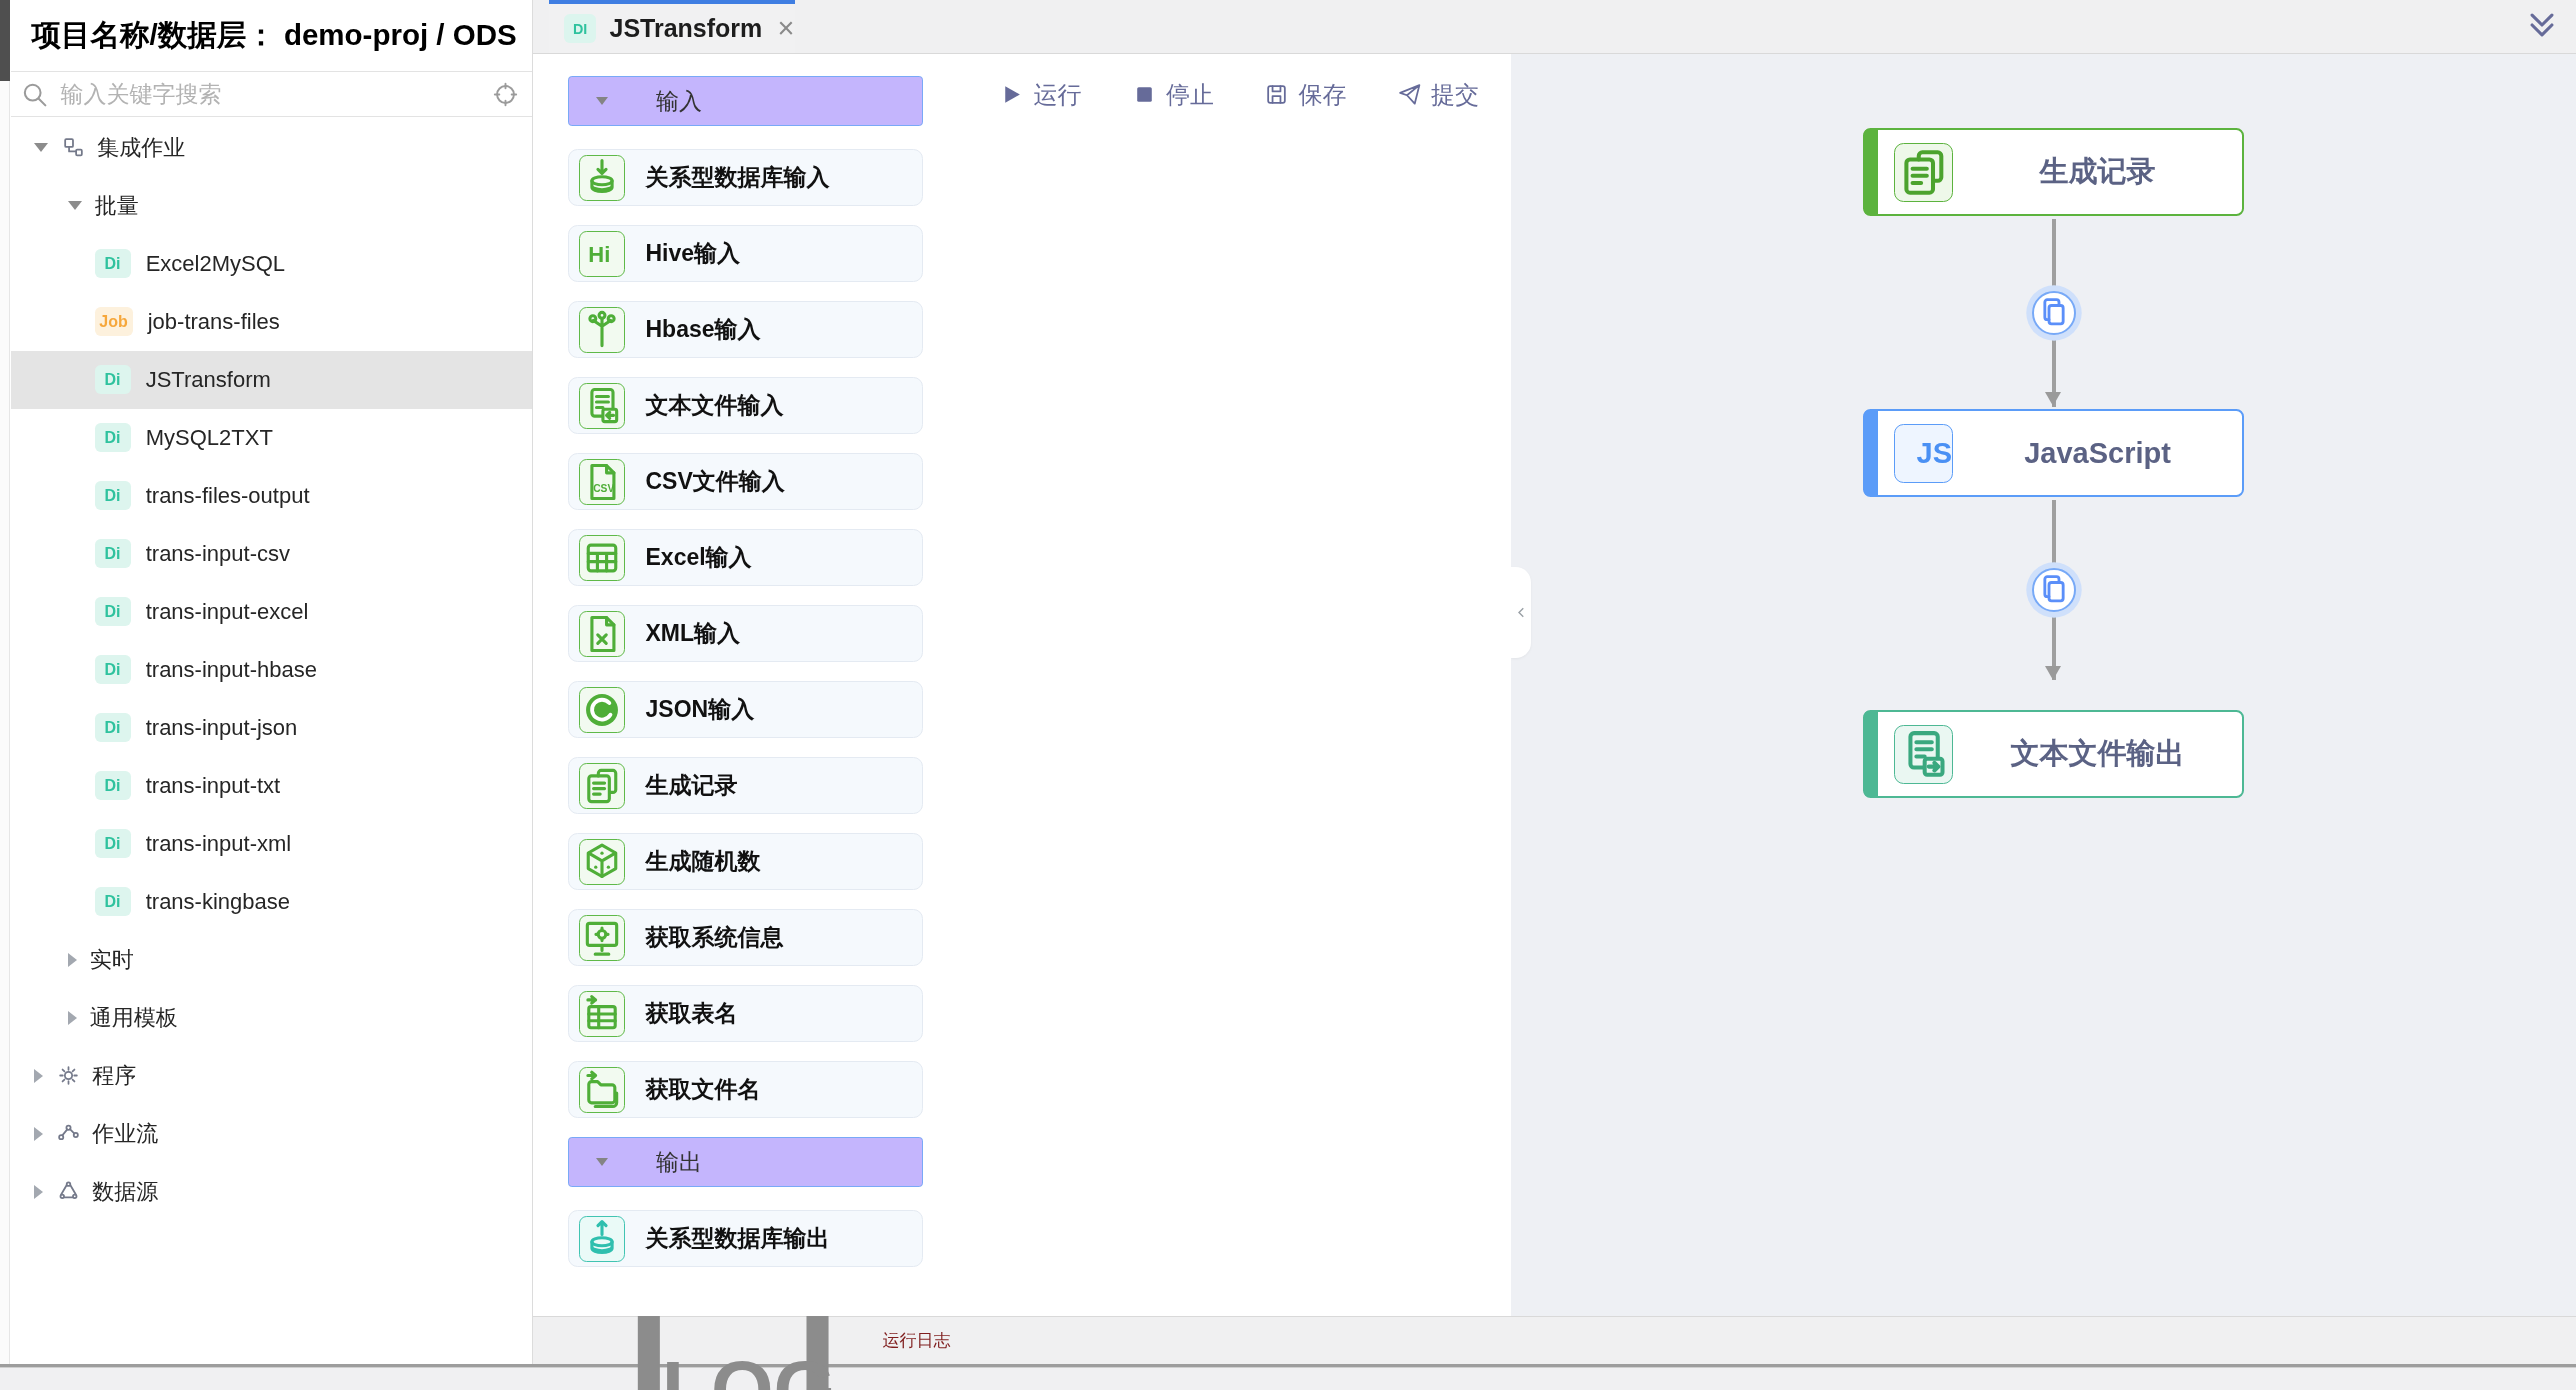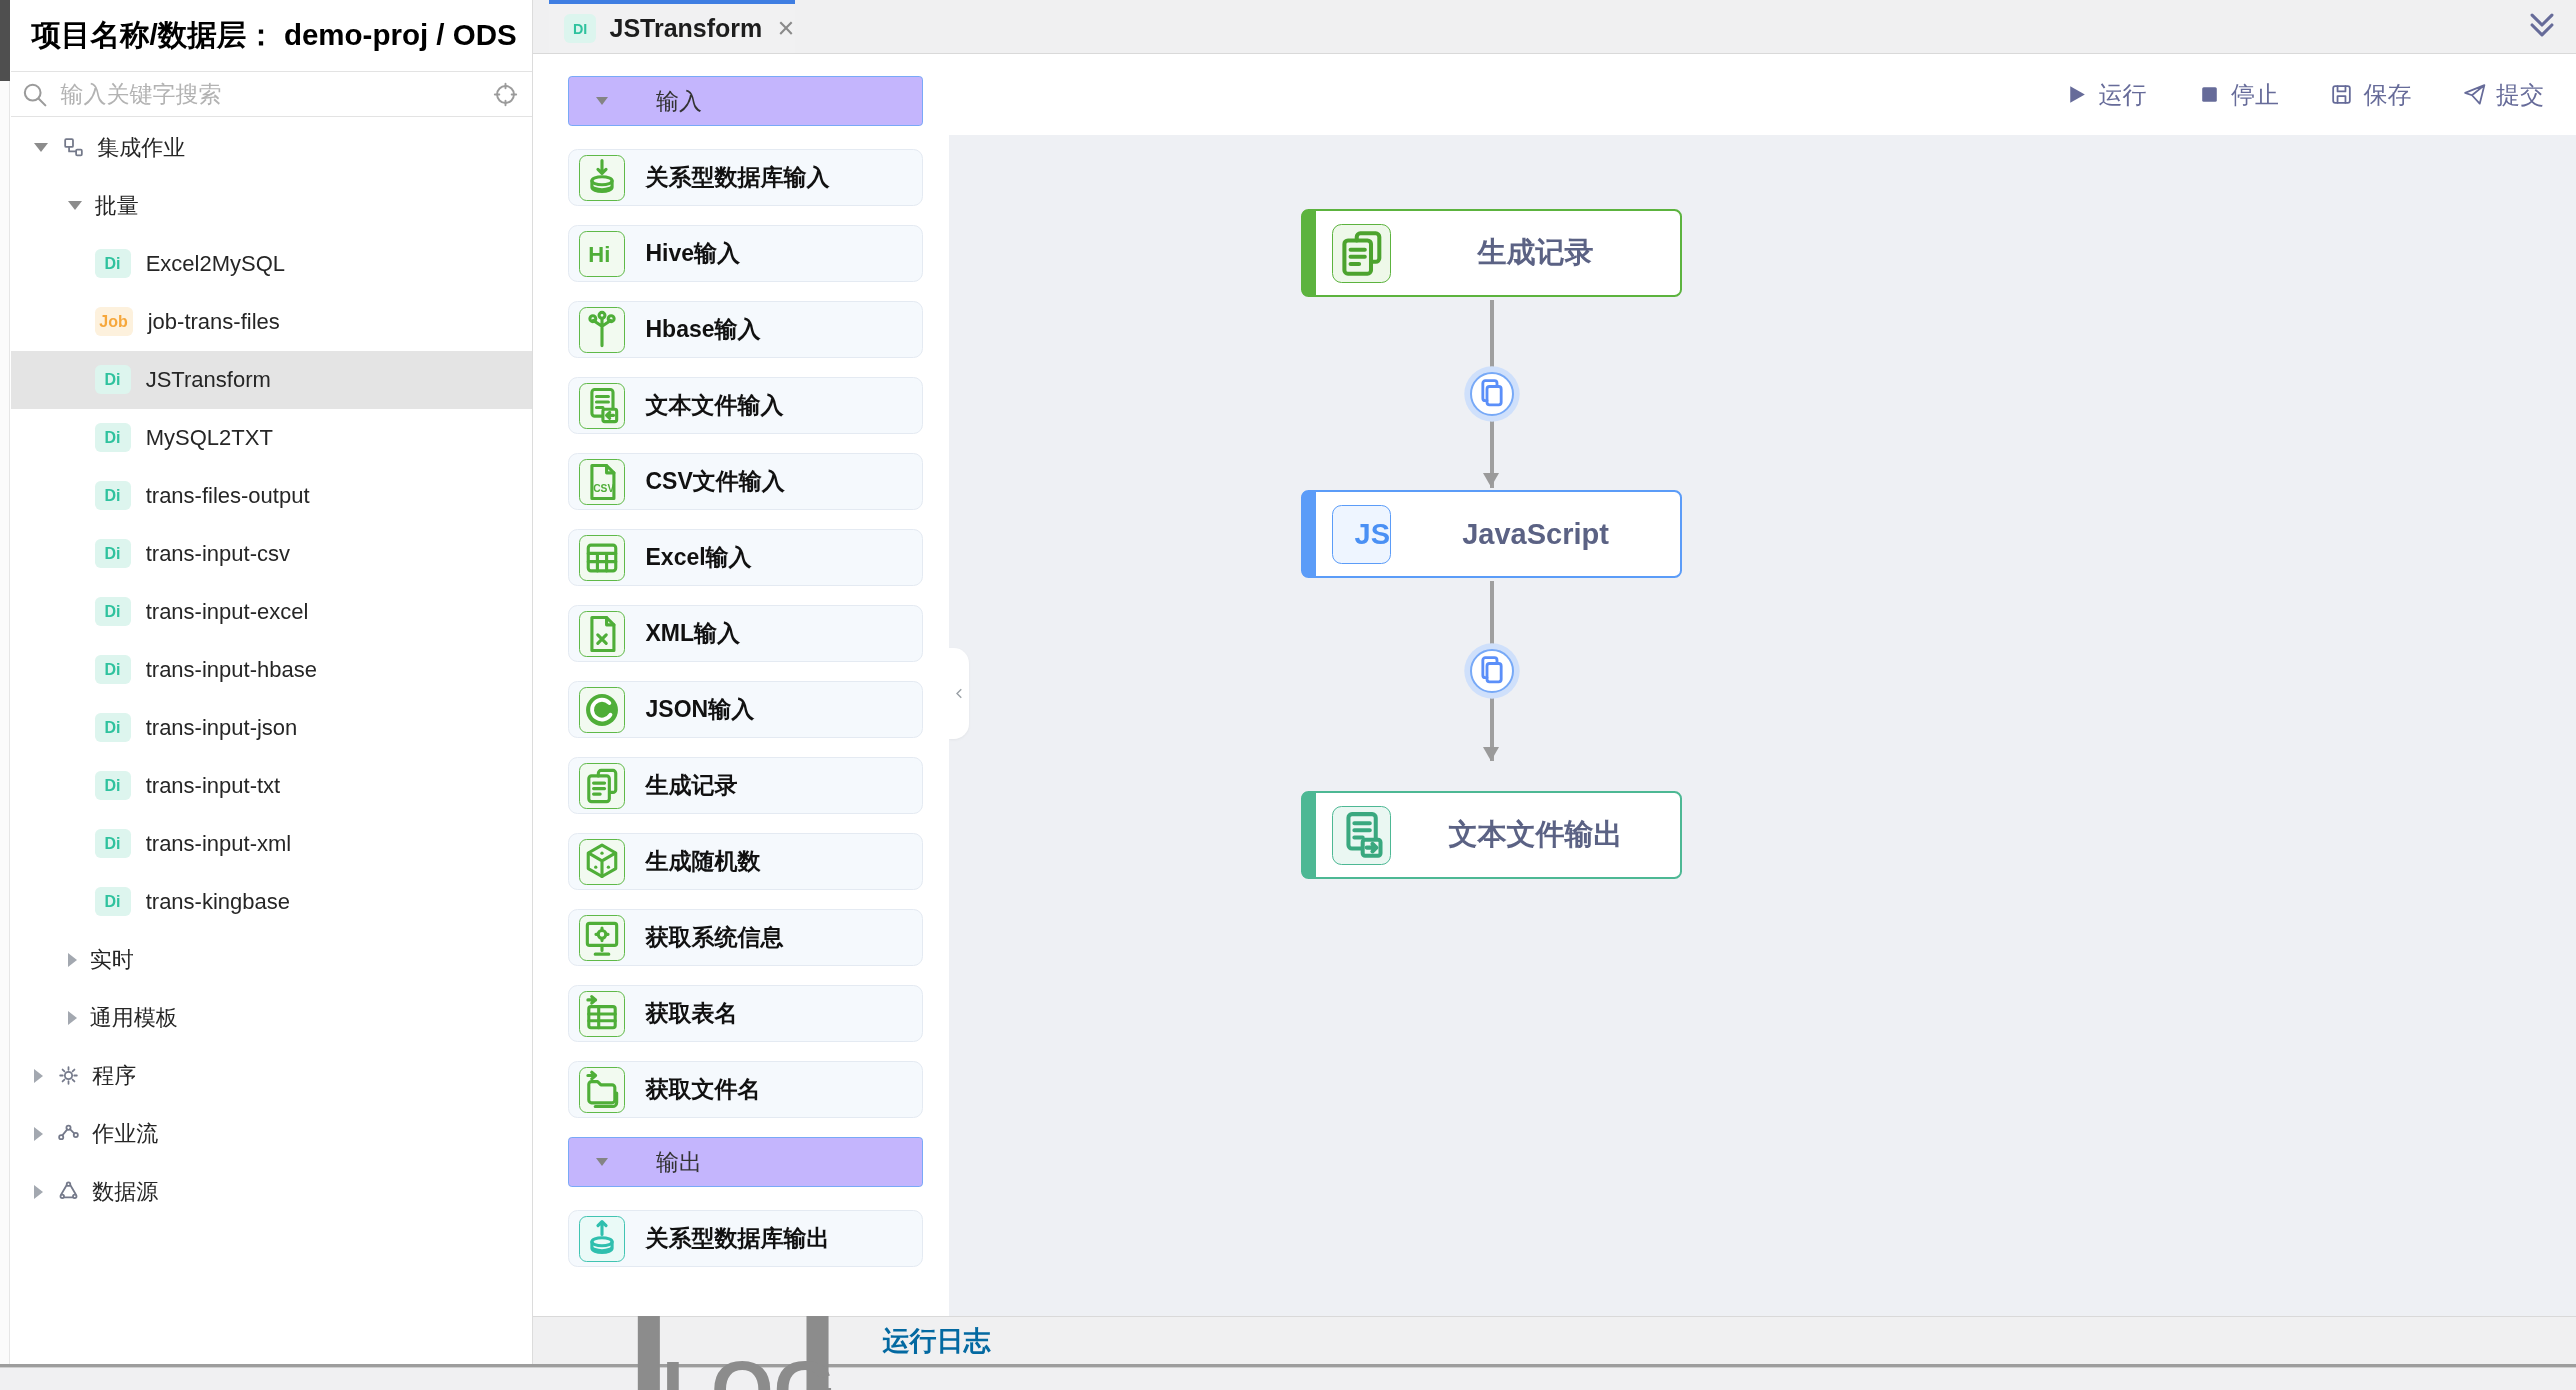--- a/index.html
+++ b/index.html
@@ -64,21 +64,21 @@
   .palette-item { height:57px; background:#f5f9fd; border:1px solid #e4eaf2; border-radius:9.5px;
     display:flex; align-items:center; margin-bottom:19px; cursor:grab; }
   .pi-iconbox { width:46px; height:46px; border-radius:7.6px; border:1.9px solid; margin-left:9.5px;
     display:flex; align-items:center; justify-content:center; flex:0 0 46px; }
   .pi-iconbox svg { width:32px; height:32px; }
   .kind-input  .pi-iconbox { border-color:#5fb948; background:#f2faf0; color:#4fae38; }
   .kind-output .pi-iconbox { border-color:#41c4b2; background:#eafaf7; color:#2fbfae; }
   .pi-label { font-size:23px; font-weight:bold; color:#111; margin-left:21px; }
 
   
-  .canvas-col { flex:1; display:flex; flex-direction:column; min-width:0; }
+  .canvas-col { flex:1; display:flex; flex-direction:row; min-width:0; }
   .toolbar { height:81px; background:#fff; display:flex; align-items:center; justify-content:flex-end;
     padding-right:32px; }
   .tb-btn { display:flex; align-items:center; color:#666b99; font-size:24px; margin-left:50px; cursor:pointer; }
   .tb-btn svg { width:25px; height:25px; margin-right:9.5px; }
   .canvas { flex:1; background:#eef0f4; position:relative; overflow:hidden; }
 
   .collapse-handle { position:absolute; left:0; top:513px; width:20px; height:91px; background:#fff;
     border-radius:0 15.2px 15.2px 0; display:flex; align-items:center; justify-content:center;
     color:#9aa0a6; cursor:pointer; box-shadow:0 1px 2.9px rgba(0,0,0,.05); }
   .collapse-handle svg { width:17px; height:17px; }
@@ -102,21 +102,21 @@
     border-right:8.6px solid transparent; border-top:14.3px solid #9a9a9a; }
   .conn-badge { position:absolute; width:44px; height:44px; border-radius:50%; background:#fff;
     border:2.9px solid #77a9f7; box-shadow:0 0 0 5.7px #cfe0fb; display:flex; align-items:center;
     justify-content:center; color:#5b8ff9; cursor:pointer; }
   .conn-badge svg { width:25px; height:25px; }
 
   
   .logbar { height:48px; background:#f0f0f1; border-top:1px solid #d9d9d9; display:flex;
     align-items:center; padding-left:38px; }
   .logbar svg { width:29px; height:29px; color:#8c8c8c; margin-right:11.4px; }
-  .log-label { font-size:27px; color:#0369a1;font-weight:bold; }
+  .log-label { font-size:17px; color:#7f1d1d; }
 
   
   .bottom-line { width:100%; height:3.8px; background:#9d9d9d; border-bottom:1px solid #cfcfcf; }
   .footer { width:100%; height:23px; background:#f0f0f2; }
 </style>
 </head>
 <body>
 
 <div class="app">
 

